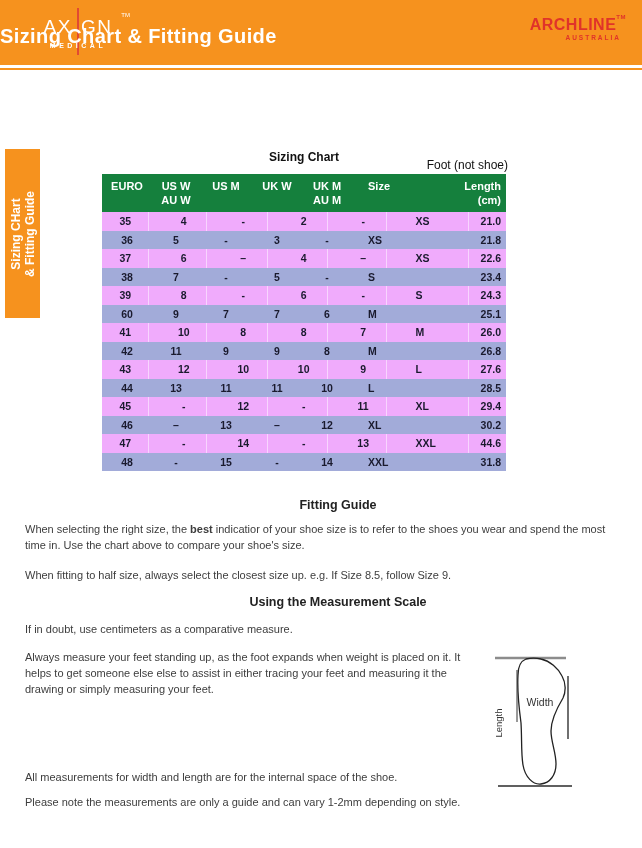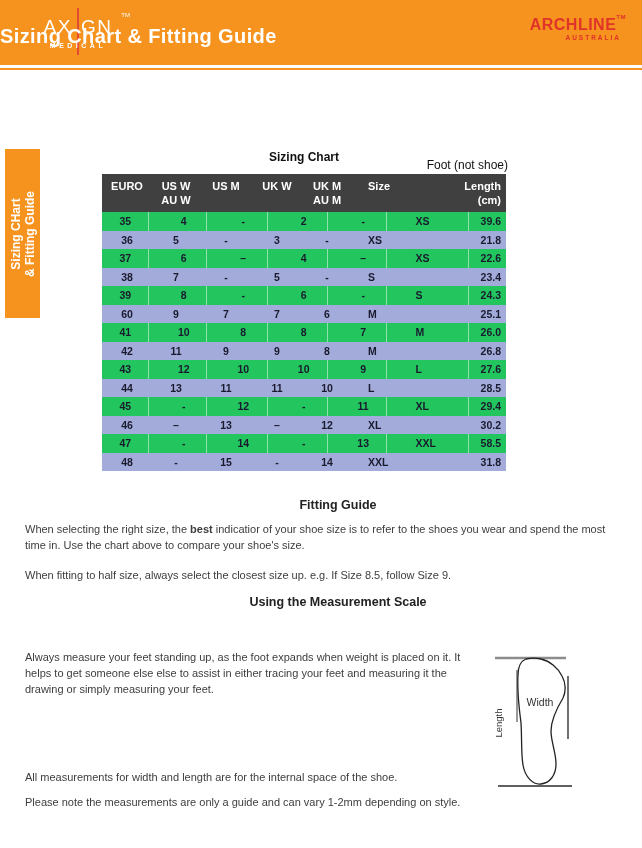--- a/index.html
+++ b/index.html
@@ -28,25 +28,25 @@
   .side-tab-rot{position:absolute;left:50%;top:50%;width:169px;
                 transform:translate(-50%,-50%) rotate(-90deg);
                 text-align:center;color:#fff;font-weight:bold;font-size:12px;line-height:14px;}
 
   
   .tbl-title{position:absolute;left:102px;top:150px;width:404px;text-align:center;
              font-size:12px;font-weight:bold;color:#111;}
   .tbl-note{position:absolute;left:336px;top:158px;width:172px;text-align:right;
             font-size:12px;font-weight:normal;color:#111;}
   .sizing-table{position:absolute;left:102px;top:174px;width:404px;}
-  .thead{display:flex;background:#404040;height:38px;color:#fff;font-weight:bold;font-size:11px;}
+  .thead{display:flex;background:#15803d;height:38px;color:#fff;font-weight:bold;font-size:11px;}
   .th{box-sizing:border-box;padding-top:5px;}
   .th span{display:block;line-height:14px;}
   .tr{display:flex;height:18.5px;}
-  .tr.dark{background:#22c55e;gap:12px;}
+  .tr.dark{background:#f0abfc;gap:12px;}
   .tr.light{background:#A2ABD9;}
   .td{box-sizing:border-box;line-height:18.5px;font-size:10.5px;font-weight:bold;color:#1a1a2e;}
   .tr.dark .td{border-right:1px solid rgba(255,255,255,.5);}
   .tr.dark .td:last-child{border-right:none;}
   .col0{width:50px;text-align:center;}
   .col1{width:48px;text-align:center;}
   .col2{width:52px;text-align:center;}
   .col3{width:50px;text-align:center;}
   .col4{width:50px;text-align:center;}
   .col5{width:72px;text-align:left;padding-left:16px;}
@@ -130,21 +130,21 @@
         </div>
       </div>
     <div class="tbody">
         <div class="tr dark">
           <div class="td col0">35</div>
           <div class="td col1">4</div>
           <div class="td col2">-</div>
           <div class="td col3">2</div>
           <div class="td col4">-</div>
           <div class="td col5">XS</div>
-          <div class="td col6">39.6</div>
+          <div class="td col6">21.0</div>
         </div>
         <div class="tr light">
           <div class="td col0">36</div>
           <div class="td col1">5</div>
           <div class="td col2">-</div>
           <div class="td col3">3</div>
           <div class="td col4">-</div>
           <div class="td col5">XS</div>
           <div class="td col6">21.8</div>
         </div>
@@ -238,39 +238,40 @@
           <div class="td col5">XL</div>
           <div class="td col6">30.2</div>
         </div>
         <div class="tr dark">
           <div class="td col0">47</div>
           <div class="td col1">-</div>
           <div class="td col2">14</div>
           <div class="td col3">-</div>
           <div class="td col4">13</div>
           <div class="td col5">XXL</div>
-          <div class="td col6">58.5</div>
+          <div class="td col6">44.6</div>
         </div>
         <div class="tr light">
           <div class="td col0">48</div>
           <div class="td col1">-</div>
           <div class="td col2">15</div>
           <div class="td col3">-</div>
           <div class="td col4">14</div>
           <div class="td col5">XXL</div>
           <div class="td col6">31.8</div>
         </div>
       </div>
   </div>
 
   <h2 class="sec-heading" id="h-fitting">Fitting Guide</h2>
   <p class="para" id="p-f1"><span>When selecting the right size, the </span><b>best</b><span> indicatior of your shoe size is to refer to the shoes you wear and spend the most time in. Use the chart above to compare your shoe's size.</span></p>
   <p class="para" id="p-f2">When fitting to half size, always select the closest size up. e.g. If Size 8.5, follow Size 9.</p>
 
   <h2 class="sec-heading" id="h-measure">Using the Measurement Scale</h2>
+  <p class="para" id="p-m1">If in doubt, use centimeters as a comparative measure.</p>
   <p class="para" id="p-m2">Always measure your feet standing up, as the foot expands when weight is placed on it. It helps to get someone else else to assist in either tracing your feet and measuring it the drawing or simply measuring your feet.</p>
   <p class="para" id="p-m4">All measurements for width and length are for the internal space of the shoe.</p>
   <p class="para" id="p-m5">Please note the measurements are only a guide and can vary 1-2mm depending on style.</p>
 
   <svg class="foot-diagram" width="130" height="165" viewBox="0 0 130 165">
     <line x1="7" y1="12" x2="78" y2="12" stroke="#8c8c8c" stroke-width="2.4"></line>
     <line x1="10" y1="140" x2="84" y2="140" stroke="#2b2b2b" stroke-width="1.5"></line>
     <path d="M38,13 C33,15 30,21 30,29 C29,46 31,62 33,77 C34,92 33,107 35,119
              C37,131 45,139 53,138 C62,137 68,129 68,118 C68,106 63,96 63,85
              C63,73 69,62 75,52 C78,46 78,37 74,30 C70,22 62,15 53,13 C47,11.5 42,12 38,13 Z" fill="none" stroke="#222" stroke-width="1.3" stroke-linejoin="round"></path>

